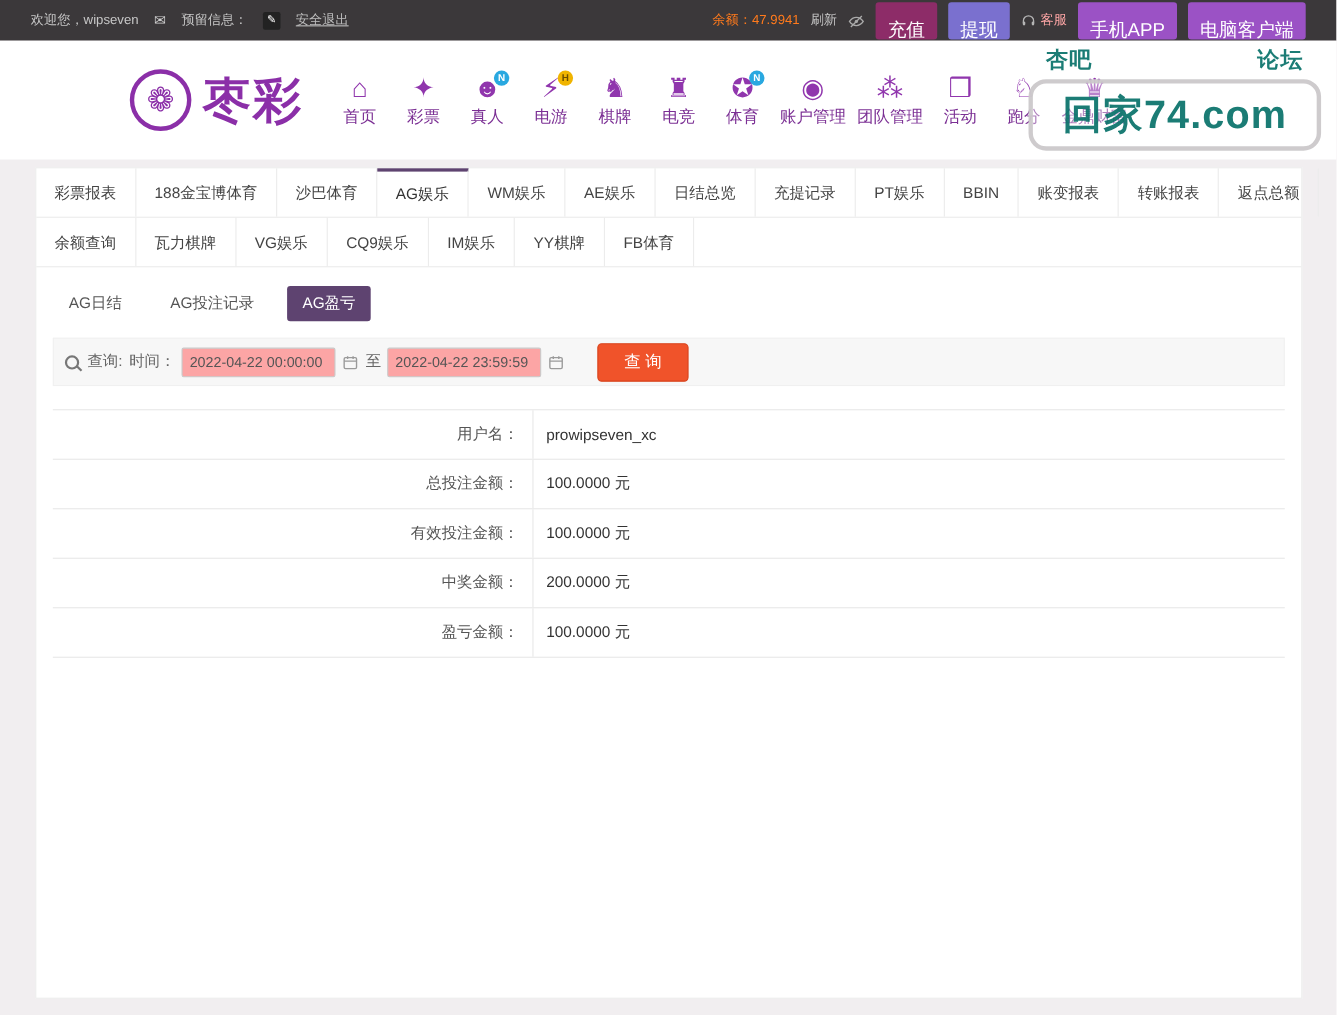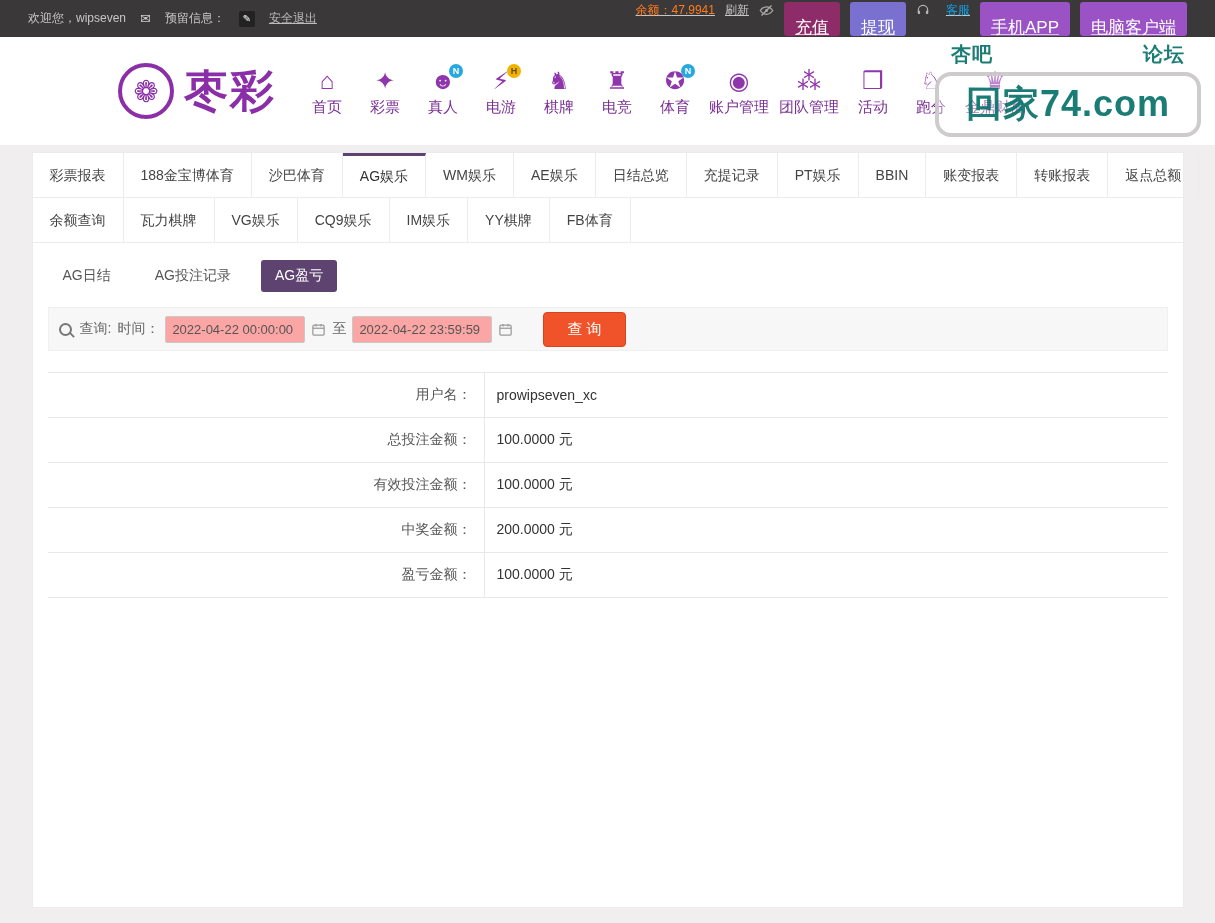--- a/index.html
+++ b/index.html
@@ -3,32 +3,32 @@
 <meta charset="utf-8">
 <style>
   * { margin:0; padding:0; box-sizing:border-box; }
   html,body { width:1215px; height:923px; overflow:hidden; }
   body { font-family:"Liberation Sans","DejaVu Sans",sans-serif; background:#f1eef0; }
 
   
   .topbar { height:37px; background:#3b383a; color:#c7c7c7; font-size:12px;
             display:flex; align-items:center; padding:0 28px; gap:14px; }
   .topbar .spacer { margin-left:auto; }
-  .tb-right { display:flex; align-items:flex-start; gap:10px;text-decoration:underline; }
+  .tb-right { display:flex; align-items:center; gap:10px; }
   .tb-link { color:#bdbdbd; text-decoration:underline; cursor:pointer; }
   .tb-icon { color:#cfcfcf; font-size:13px; }
   .edit-box { width:16px; height:16px; background:#222; border-radius:2px; color:#fff;
               font-size:10px; display:inline-flex; align-items:center; justify-content:center; cursor:pointer; }
   .balance { color:var(--balance-orange,#ff7a1c); }
   .tb-btn { height:34px; line-height:20px; padding:16px 11px; border-radius:3px; color:#fff;
             font-size:17px; border:none; cursor:pointer; white-space:nowrap; }
   .btn-recharge { background:var(--recharge-bg,#8d2c68); }
   .btn-withdraw { background:var(--withdraw-bg,#7a70cf); }
   .btn-app, .btn-pc { background:var(--app-purple,#9b52c5); }
-  .service { display:flex; align-items:center; gap:16px; color:#0ea5e9; cursor:pointer; }
+  .service { display:flex; align-items:center; gap:4px; color:#fca5a5; cursor:pointer; }
   .icon-svg { display:inline-block; vertical-align:middle; }
 
   
   .header { position:relative; height:108px; background:#fff; display:flex;
             align-items:center; padding-left:118px; }
   .logo { display:flex; align-items:center; gap:10px; margin-right:22px; cursor:pointer; }
   .logo-circle { width:56px; height:56px; border-radius:50%; border:4px solid var(--accent-purple,#8b2fa8);
                  color:var(--accent-purple,#8b2fa8); display:flex; align-items:center;
                  justify-content:center; font-size:30px; }
   .logo-text { font-size:44px; font-weight:bold; color:var(--accent-purple,#8b2fa8);

